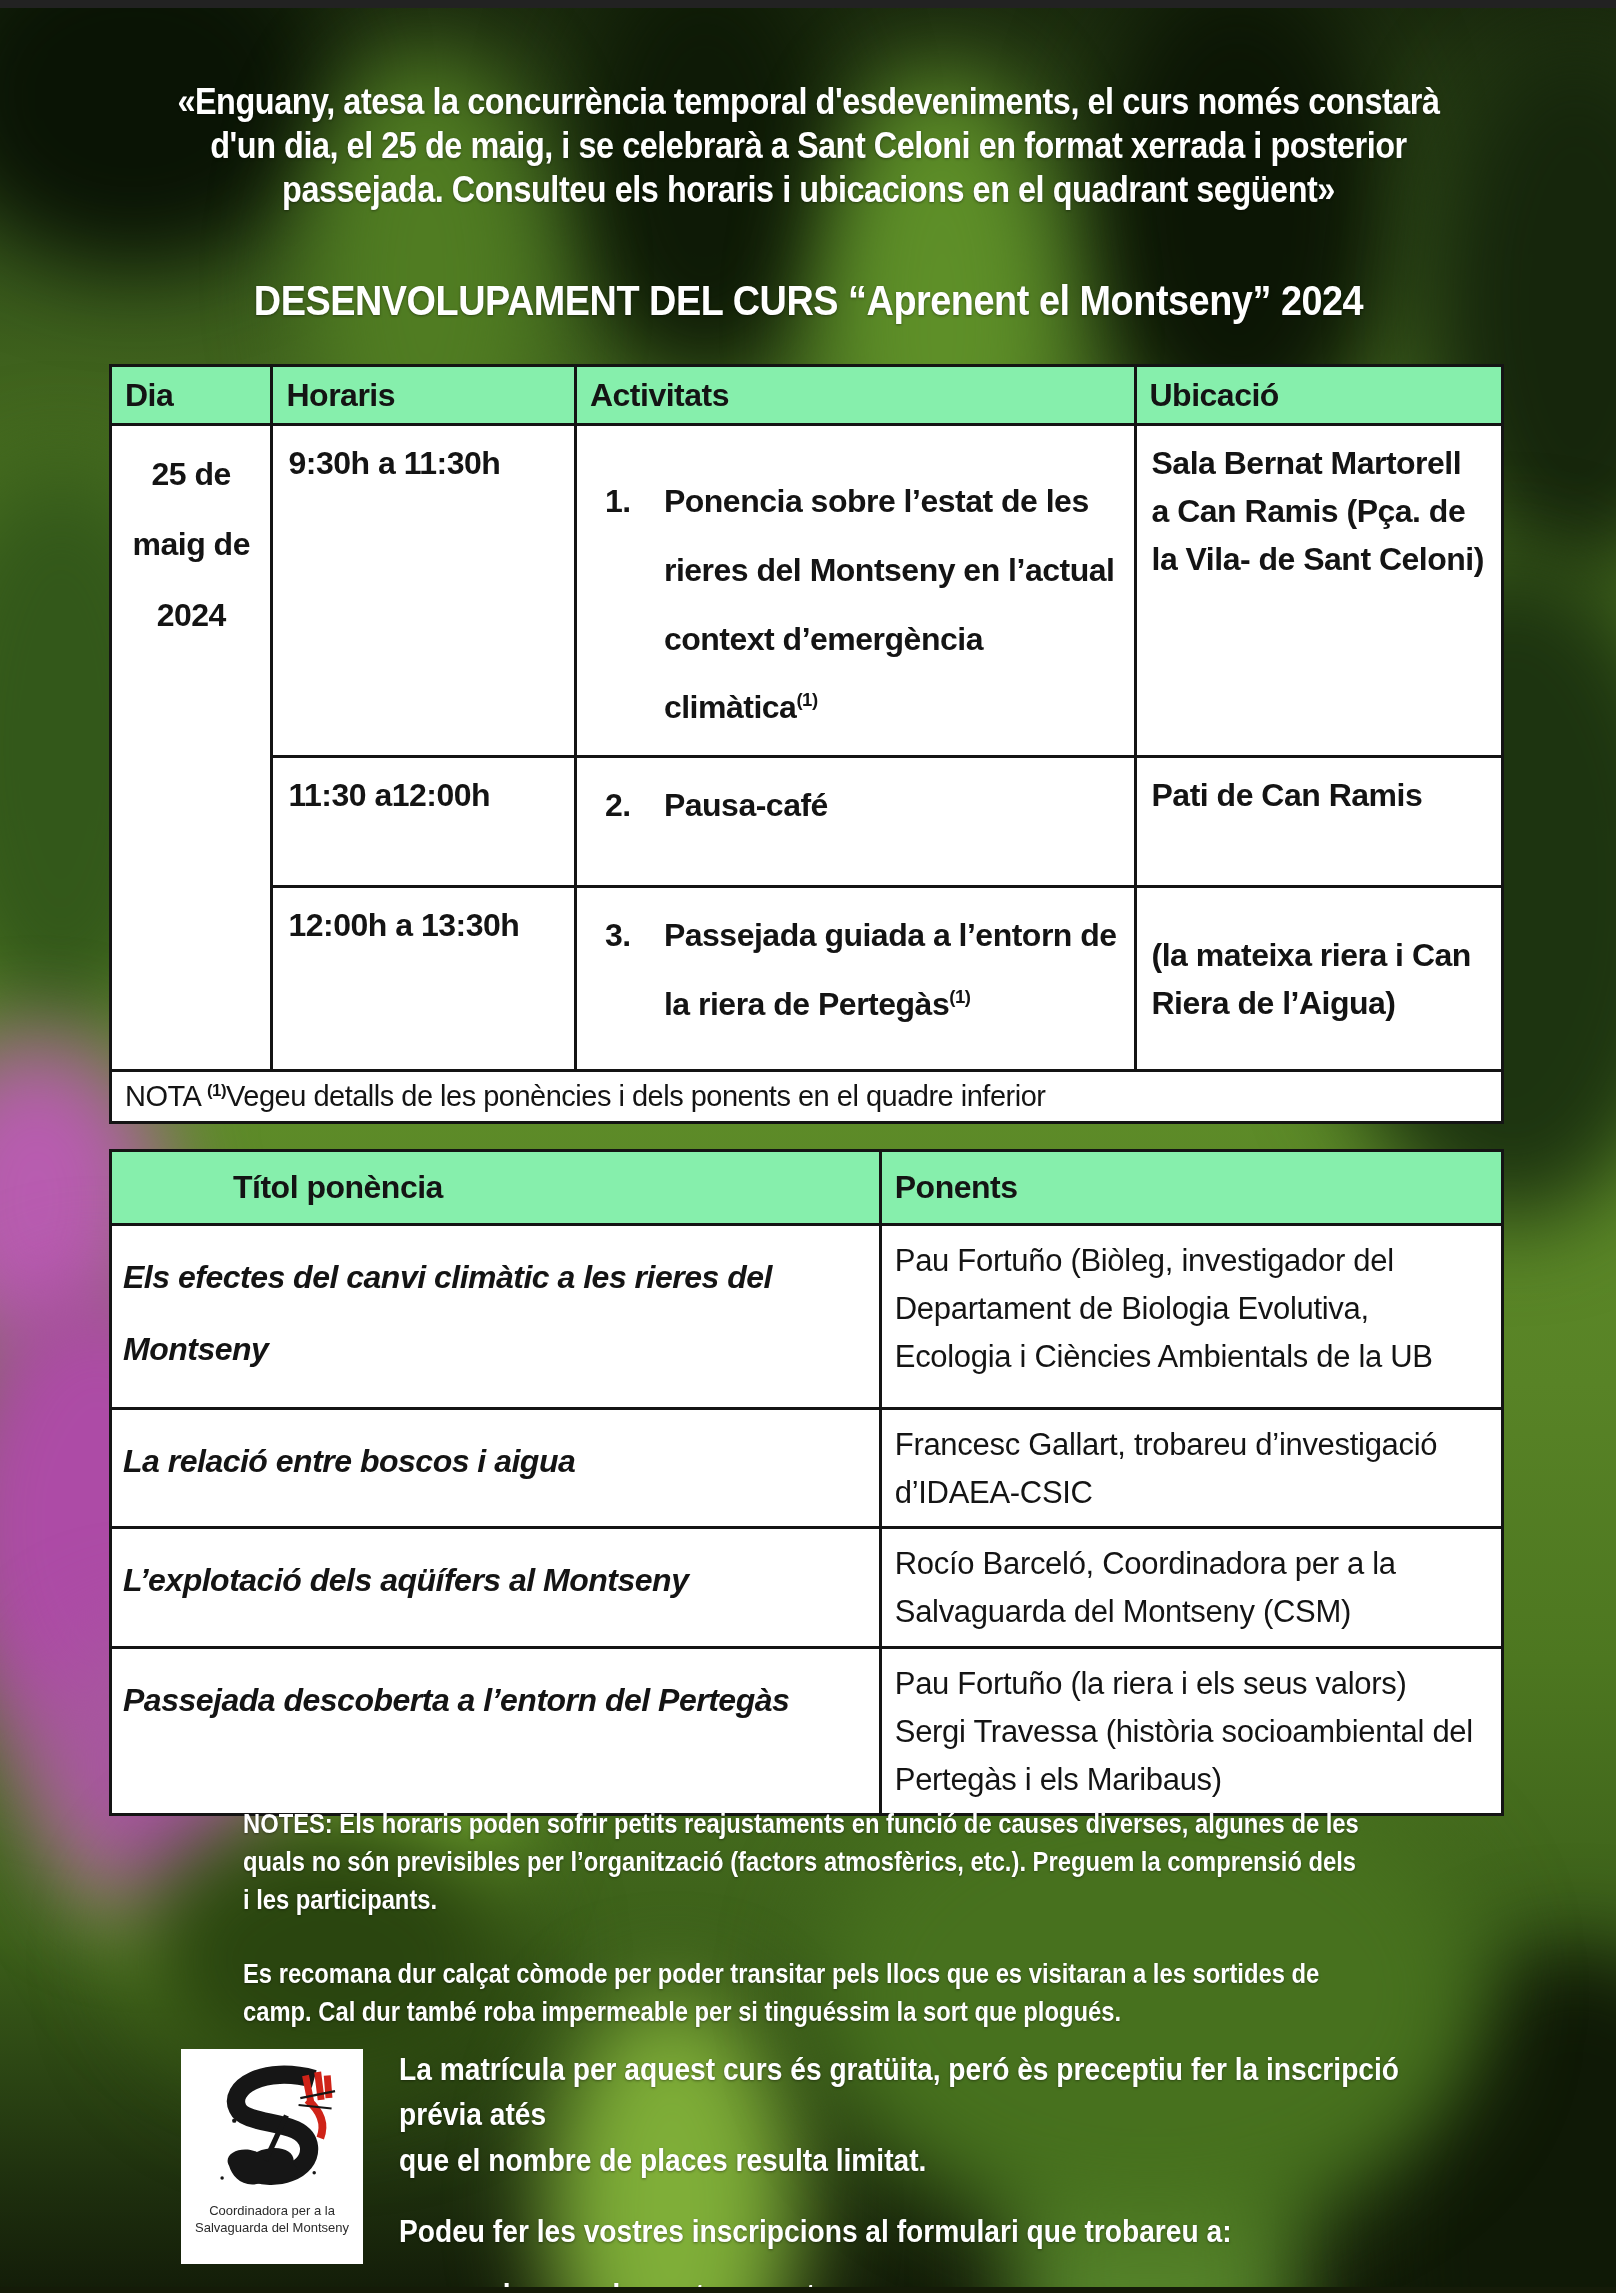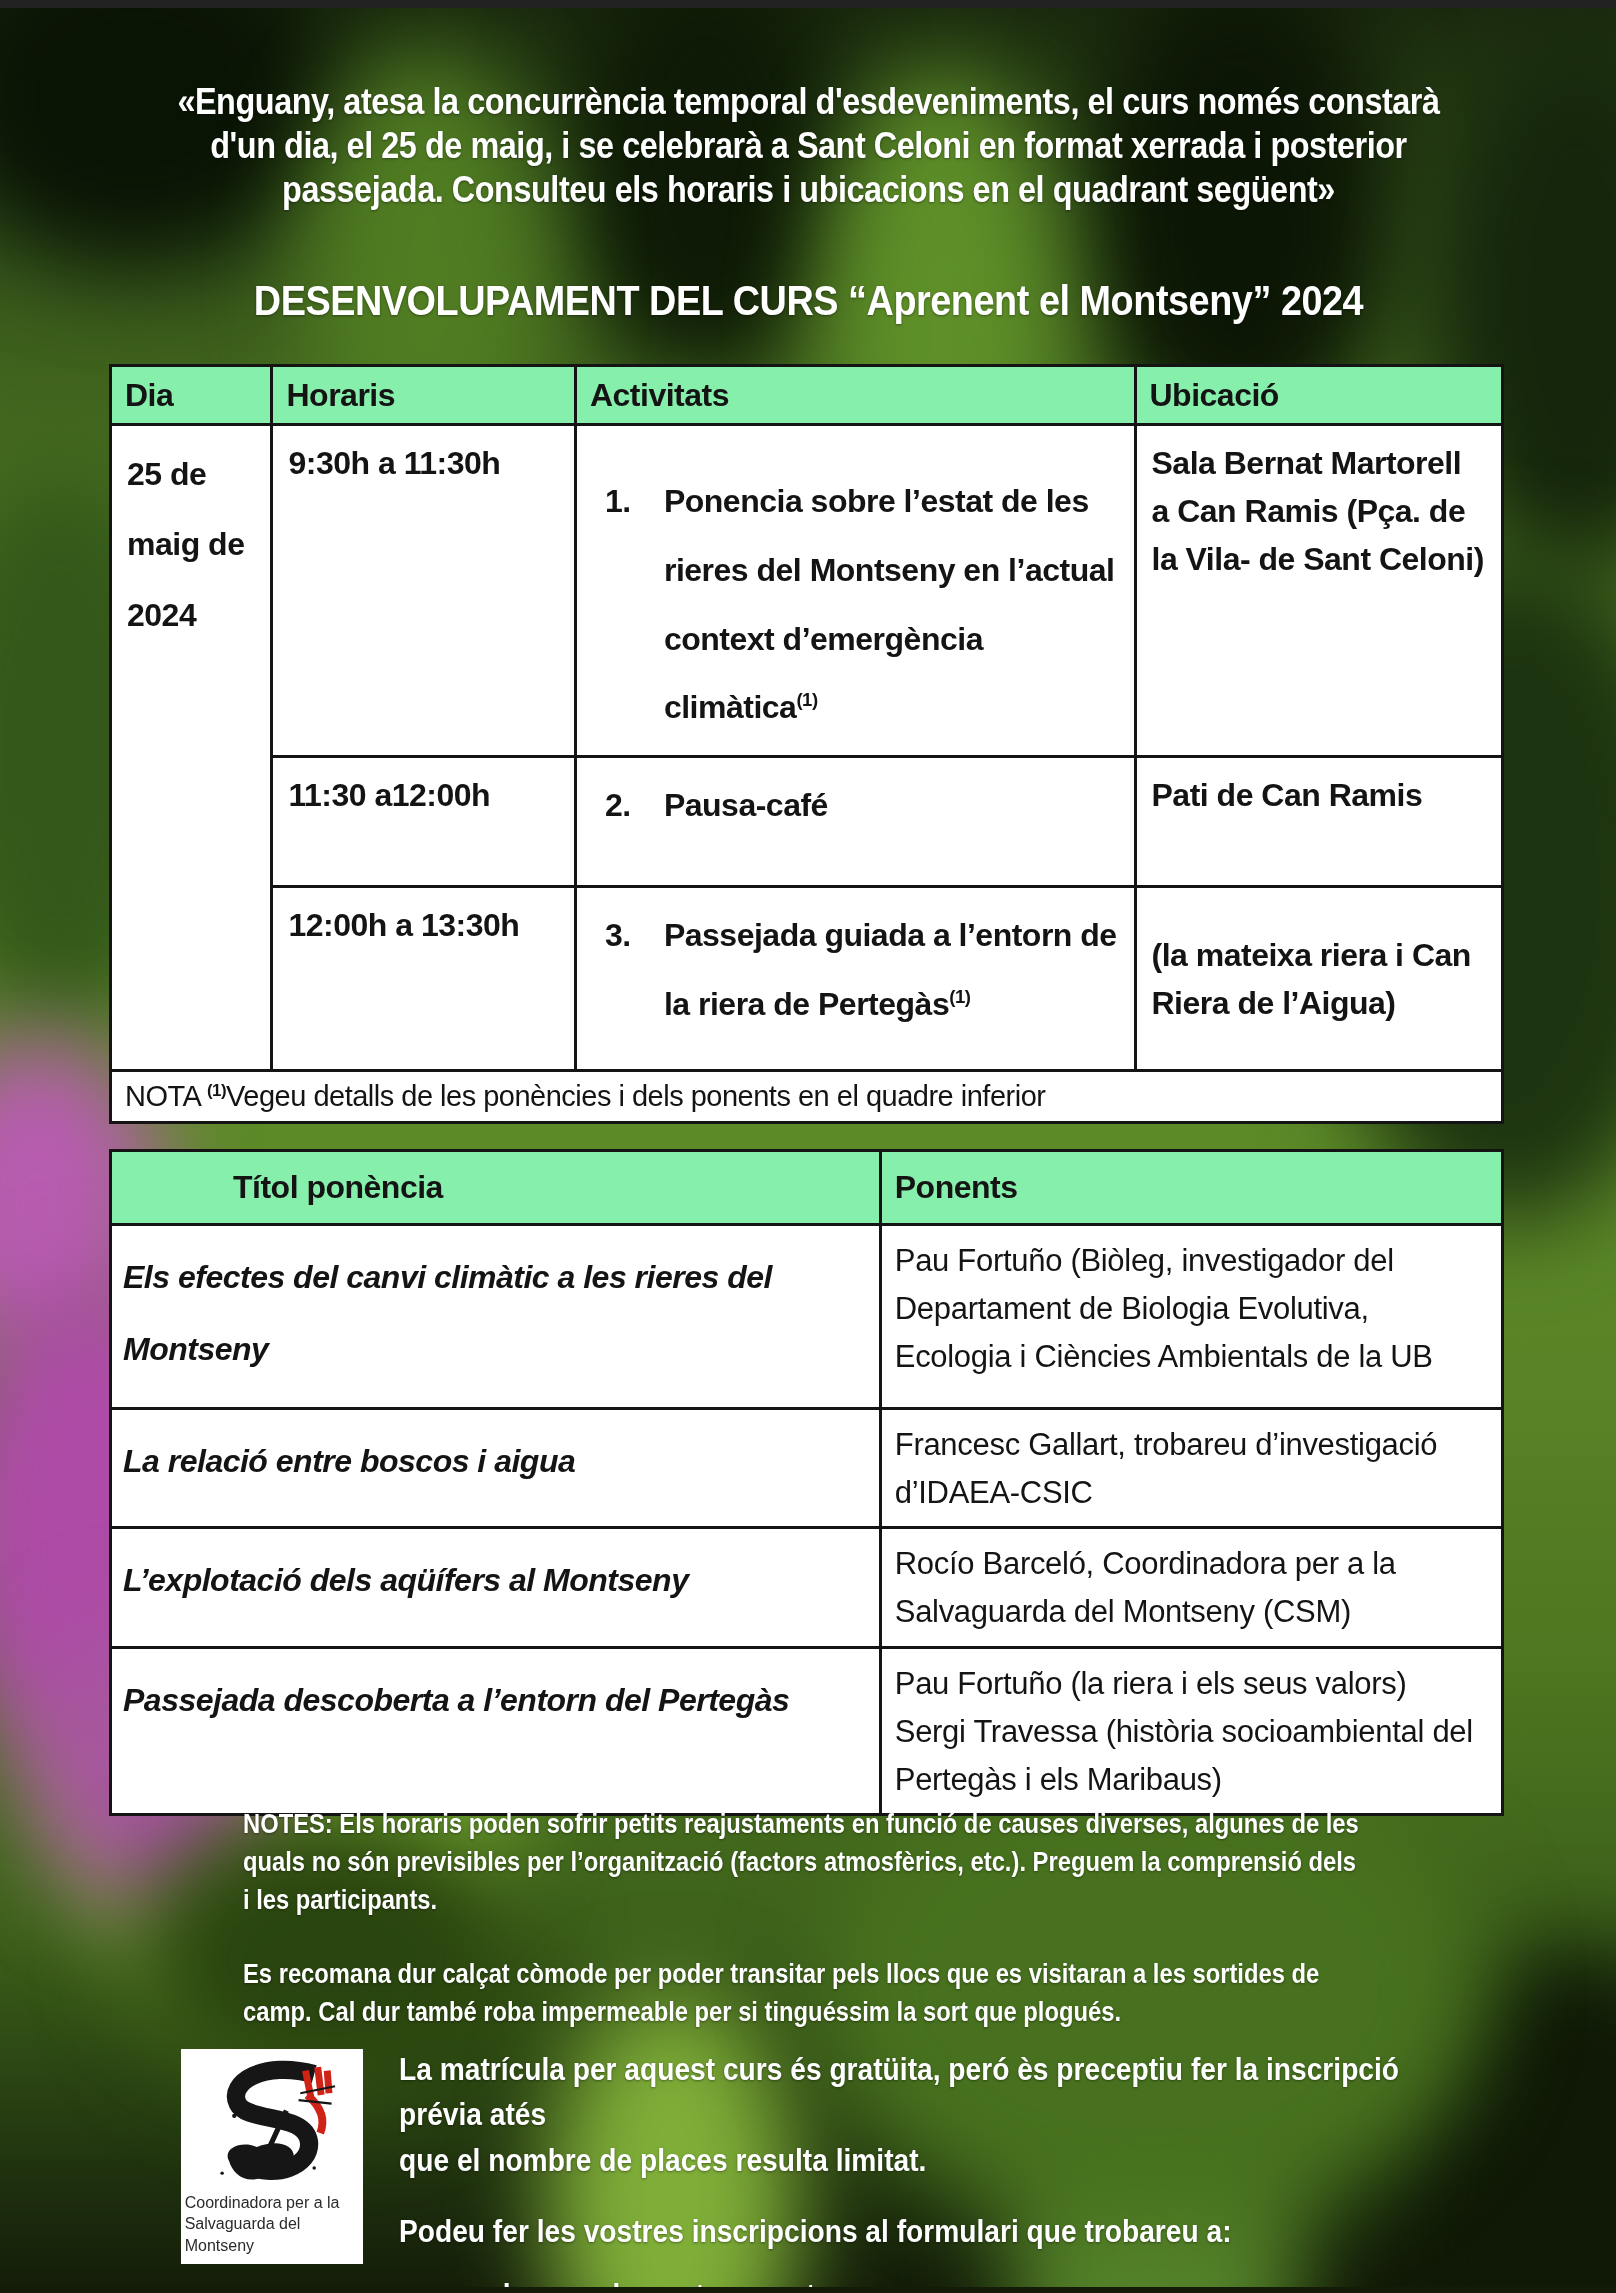--- a/index.html
+++ b/index.html
@@ -48,21 +48,21 @@
   table { border-collapse:collapse; table-layout:fixed; background:#fff;
     border:2.8px solid #141414; position:absolute; left:109px; width:1395px; }
   th, td { border:3.7px solid #141414; background:#fff; color:#141414;
     vertical-align:top; text-align:left; }
   th { background:#86efac; font-size:32px; font-weight:bold; padding:5.6px 13px;
     vertical-align:middle; letter-spacing:-0.5px; }
   .schedule-table { top:356px; }
   .schedule-table th { height:59px; }
   .schedule-table td { font-size:32px; font-weight:bold; padding:13px 15px;
     letter-spacing:-0.5px; }
-  .day-cell { line-height:2.2; }
+  .day-cell { line-height:2.2;text-align:center; }
   .time-cell { line-height:1.5; }
   .loc-cell { line-height:1.5; }
   .v-mid { vertical-align:middle; }
   .act-cell { padding-left:28px !important; }
   .act-item { display:flex; gap:24px; line-height:2.15; }
   .act-item.offset { margin-top:28px; }
   .act-num { flex:0 0 35px; }
   sup { font-size:0.58em; vertical-align:super; font-weight:bold; }
   .r1 td { height:308px; }
   .r2 td { height:130px; }
@@ -86,21 +86,21 @@
   
   .notes-block { position:absolute; left:243px; top:1798px; width:1271px;
     font-size:27px; line-height:1.40; }
   .notes-para2 { margin-top:37px; }
 
   
   .logo-box { position:absolute; left:181px; top:2041px; width:182px; height:215px;
     background:#fff; display:flex; flex-direction:column; align-items:center;
     padding:5.6px 3.7px 7.4px 3.7px; }
   .logo-art { width:139px; height:147px; }
-  .logo-caption { font-size:16px; line-height:1.35; color:#2b2b2b; }
+  .logo-caption { font-size:13px; line-height:1.35; color:#2b2b2b; text-align:center; }
   .footer-text { position:absolute; left:399px; top:2039px; width:1206px;
     font-size:32px; line-height:1.42; }
   .footer-para2 { margin-top:26px; }
   .footer-url { margin-top:18.6px; }
 </style>
 </head>
 <body>
 
 <div class="page">
 

